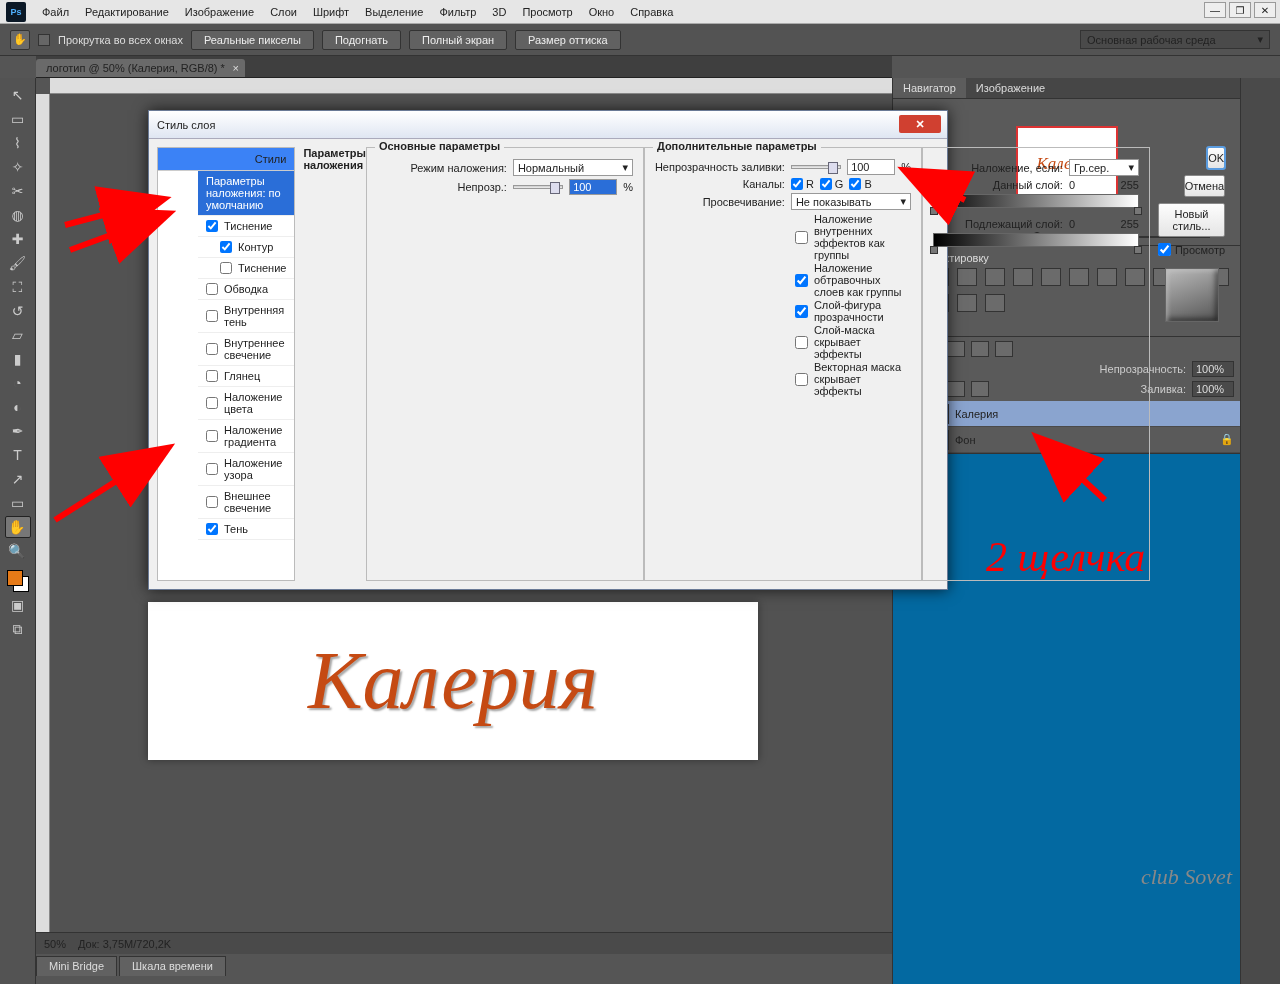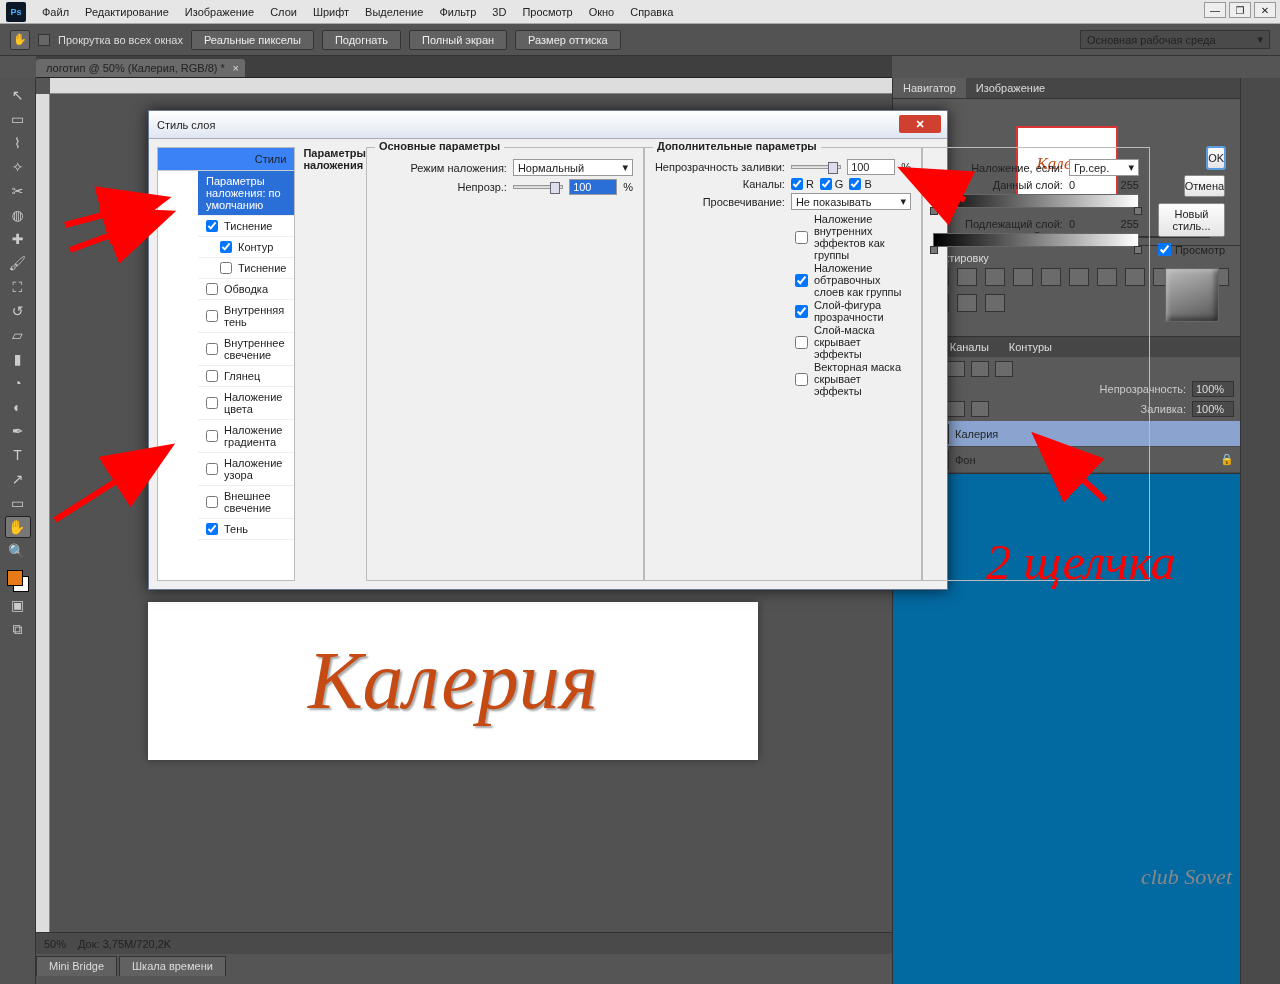--- a/index.html
+++ b/index.html
@@ -89,21 +89,21 @@
   .frow .ck { display:flex; align-items:center; gap:3px;}
   .frow .ck input{ width:12px; height:12px;}
   .blend-gradient { height:14px; background:linear-gradient(to right,#000,#fff); border:1px solid #666; position:relative;}
   .blend-gradient .m { position:absolute; bottom:-8px; width:8px; height:8px; background:#777; border:1px solid #333;}
   .btn-col { width:120px; display:flex; flex-direction:column; gap:6px;align-items:flex-end;}
   .btn-col .b { background:linear-gradient(#fdfdfd,#e5e5e5); border:1px solid #8a8a8a; padding:4px 0; text-align:center; border-radius:2px;}
   .btn-col .b.primary { outline:2px solid #5a9ce0; outline-offset:-1px;}
   .btn-col .prevck { display:flex; align-items:center; justify-content:center; gap:4px;}
   .btn-col .preview-thumb { width:54px; height:54px; margin:6px auto; background:linear-gradient(160deg,#bbb,#555); border:1px solid #666; box-shadow:inset 2px 2px 4px rgba(255,255,255,.4), inset -2px -2px 6px rgba(0,0,0,.6);}
   
-  .annot { position:absolute; color:#f00; font-family:"Brush Script MT",cursive; font-style:italic; font-size:50px; pointer-events:none;}
+  .annot { position:absolute; color:#f00; font-family:"Brush Script MT",cursive; font-style:italic; font-size:42px; pointer-events:none;}
   svg.arrows { position:absolute; top:0; left:0; width:1280px; height:984px; pointer-events:none;}
 </style>
 </head>
 <body>
 
 <div class="menubar">
   <div class="ps-logo">Ps</div>
   <span class="mi">Файл</span>
   <span class="mi">Редактирование</span>
   <span class="mi">Изображение</span>
@@ -220,25 +220,20 @@
           <span></span>
           <span></span>
           <span></span>
           <span></span>
           <span></span>
           <span></span>
       </div>
     </div>
   </div>
   <div class="panel">
-    <div class="layers-head">
-      <div class="pt active">Слои</div>
-      <div class="pt">Каналы</div>
-      <div class="pt">Контуры</div>
-    </div>
     <div class="lay-controls">
       <div class="lay-row">
         <div class="mini"></div>
           <div class="mini"></div>
           <div class="mini"></div>
           <div class="mini"></div>
           <div class="mini"></div>
       </div>
       <div class="lay-row">
         <label>Непрозрачность:</label>

